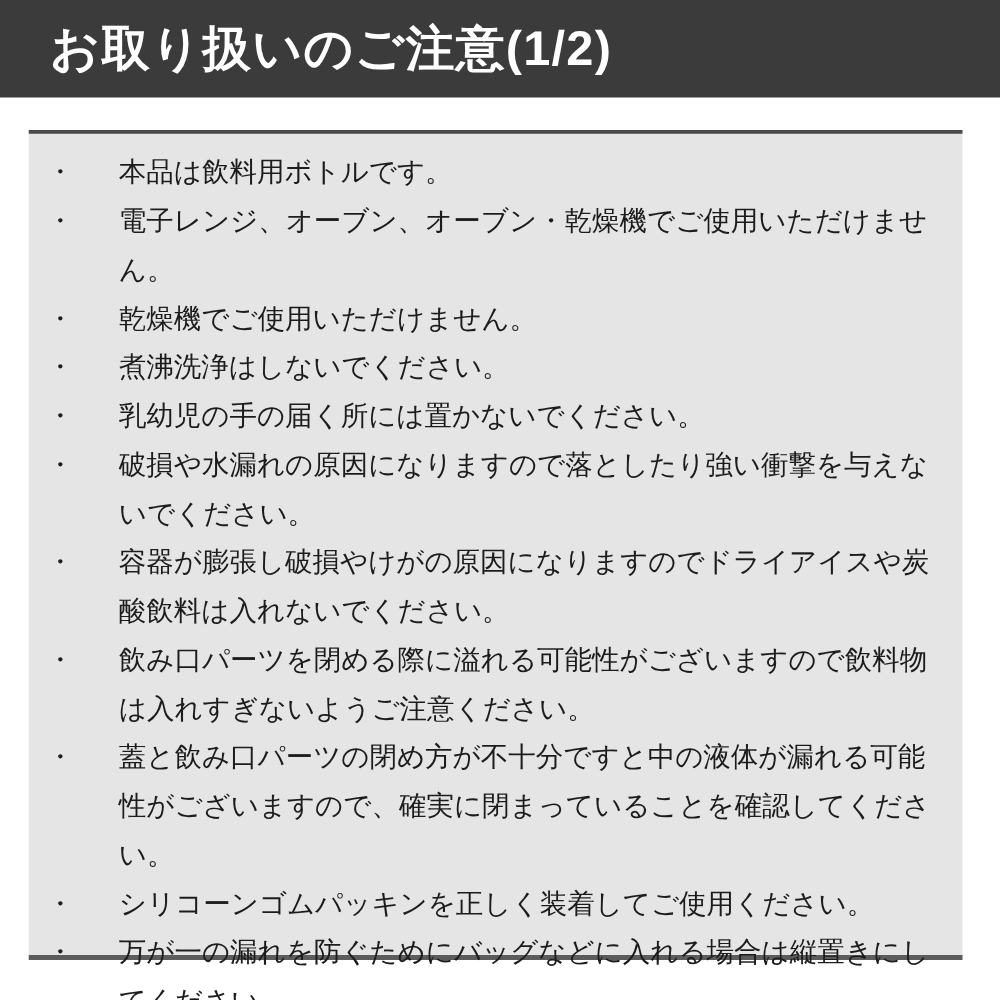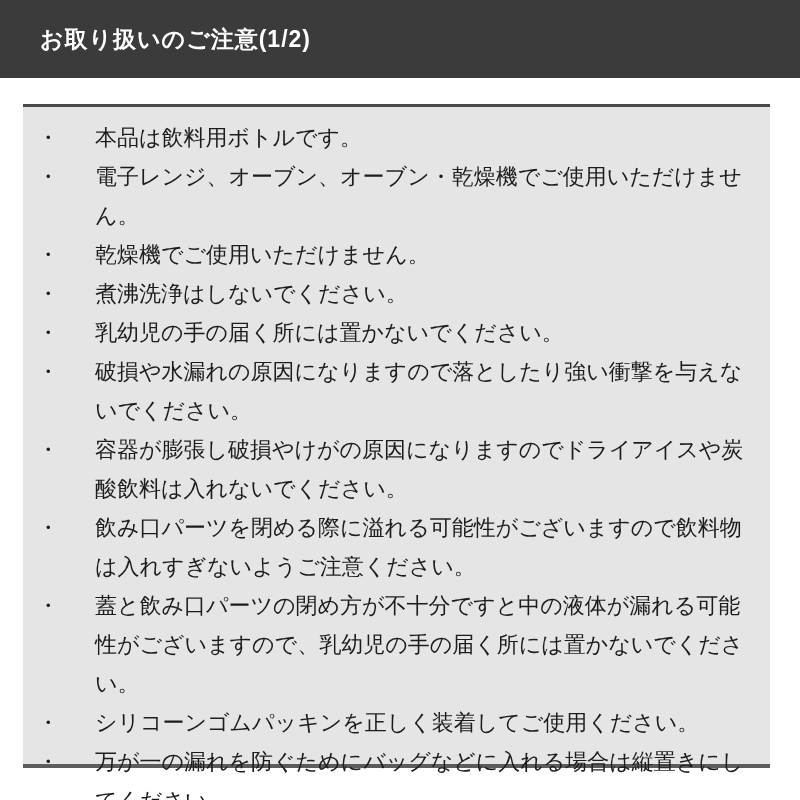--- a/index.html
+++ b/index.html
@@ -23,21 +23,21 @@
     height: 78px;
     background: #3b3b3b;
     display: flex;
     align-items: center;
     box-sizing: border-box;
     padding-left: 40px;
   }
   .header h1 {
     margin: 0;
     color: #ffffff;
-    font-size: 23px;
+    font-size: 39px;
     font-weight: bold;
     letter-spacing: 1px;
     line-height: 1;
   }
   .panel {
     position: absolute;
     top: 104px;
     left: 23px;
     width: 747px;
     height: 664px;
@@ -108,21 +108,21 @@
       <li>
         <span class="bullet">・</span>
         <span class="text">容器が膨張し破損やけがの原因になりますのでドライアイスや炭酸飲料は入れないでください。</span>
       </li>
       <li>
         <span class="bullet">・</span>
         <span class="text">飲み口パーツを閉める際に溢れる可能性がございますので飲料物は入れすぎないようご注意ください。</span>
       </li>
       <li>
         <span class="bullet">・</span>
-        <span class="text">蓋と飲み口パーツの閉め方が不十分ですと中の液体が漏れる可能性がございますので、乳幼児の手の届く所には置かないでください。</span>
+        <span class="text">蓋と飲み口パーツの閉め方が不十分ですと中の液体が漏れる可能性がございますので、確実に閉まっていることを確認してください。</span>
       </li>
       <li>
         <span class="bullet">・</span>
         <span class="text">シリコーンゴムパッキンを正しく装着してご使用ください。</span>
       </li>
       <li>
         <span class="bullet">・</span>
         <span class="text">万が一の漏れを防ぐためにバッグなどに入れる場合は縦置きにしてください。</span>
       </li>
     </ul>

